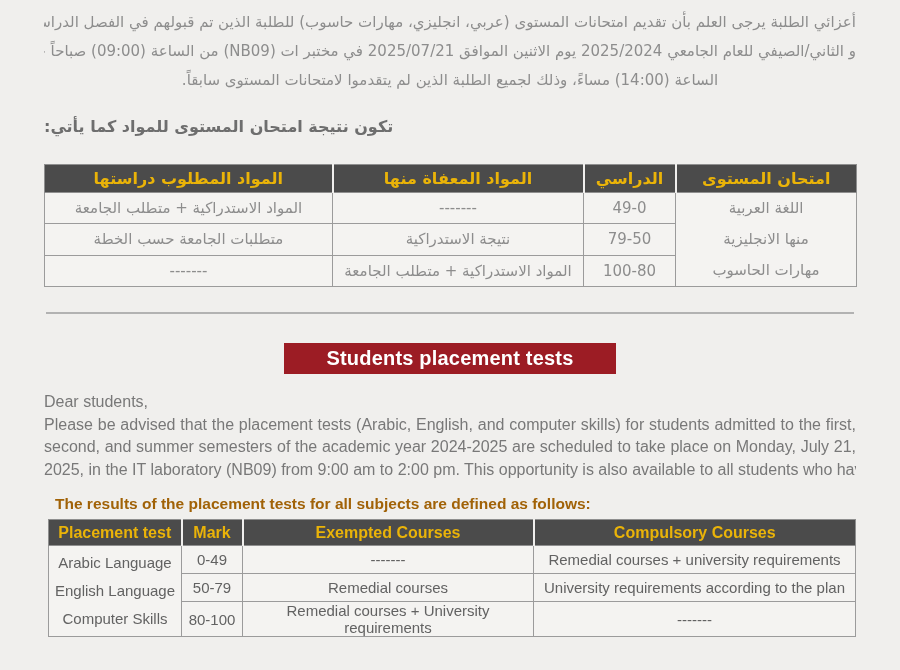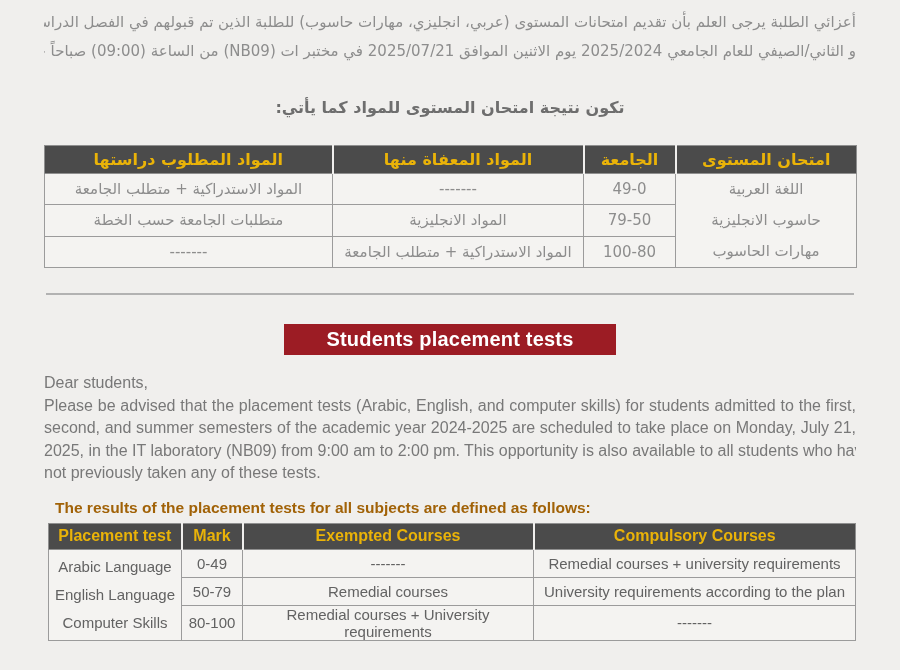--- a/index.html
+++ b/index.html
@@ -14,22 +14,22 @@
   
   .ar { direction:rtl; font-family:"DejaVu Sans", sans-serif; }
   .ar-paragraph { margin-top:2px; }
   .ar-line {
     font-size:15px; line-height:29px; color:#8d8d8d;
     white-space:nowrap; overflow:hidden;
   }
   .ar-line.fill { text-align:justify; text-align-last:justify; }
   .ar-line.center { text-align:center; }
   .ar-results-heading {
-    margin-top:31px; font-size:16px; font-weight:bold; color:#6e6e6e;
-    text-align:center; line-height:22px;
+    margin-top:21px; font-size:16px; font-weight:bold; color:#6e6e6e;
+    text-align:left; line-height:22px;
   }
 
   
   table { border-collapse:collapse; background:#f4f3f1; border:1px solid #8f8f8f; }
   th {
     background:#4b4b4b; color:#eab308; font-weight:bold;
     text-align:center; vertical-align:middle;
     border-bottom:1px solid #8f8f8f;
   }
   th + th { border-inline-start:2px solid #f0efed; }
@@ -79,73 +79,73 @@
   .en-table .subject-line { line-height:28px; font-size:15px; color:#626262; }
 </style>
 </head>
 <body>
 
 <div class="page">
 
   <div class="ar ar-paragraph">
     <div class="ar-line fill">أعزائي الطلبة يرجى العلم بأن تقديم امتحانات المستوى (عربي، انجليزي، مهارات حاسوب) للطلبة الذين تم قبولهم في الفصل الدراسي الأول</div>
     <div class="ar-line fill">و الثاني/الصيفي للعام الجامعي 2025/2024 يوم الاثنين الموافق 2025/07/21 في مختبر ات (NB09) من الساعة (09:00) صباحاً حتى</div>
+    <div class="ar-line center">الساعة (14:00) مساءً، وذلك لجميع الطلبة الذين لم يتقدموا لامتحانات المستوى سابقاً.</div>
   </div>
 
   <div class="ar ar-results-heading">تكون نتيجة امتحان المستوى للمواد كما يأتي:</div>
 
   <table class="ar ar-table" dir="rtl">
     <colgroup>
       <col style="width:181px">
         <col style="width:92px">
         <col style="width:251px">
         <col style="width:288px">
     </colgroup>
     <thead>
       <tr>
         <th>امتحان المستوى</th>
-        <th>الجامعة</th>
+        <th>الدراسي</th>
         <th>المواد المعفاة منها</th>
         <th>المواد المطلوب دراستها</th>
       </tr>
     </thead>
     <tbody>
       <tr>
         <td class="subject-cell" rowspan="3">
           <div class="subject-line">اللغة العربية</div>
-          <div class="subject-line">حاسوب الانجليزية</div>
+          <div class="subject-line">منها الانجليزية</div>
           <div class="subject-line">مهارات الحاسوب</div>
         </td>
         <td>49-0</td>
         <td>-------</td>
         <td>المواد الاستدراكية + متطلب الجامعة</td>
       </tr>
       <tr>
         <td>79-50</td>
-        <td>المواد الانجليزية</td>
+        <td>نتيجة الاستدراكية</td>
         <td>متطلبات الجامعة حسب الخطة</td>
       </tr>
       <tr>
         <td>100-80</td>
         <td>المواد الاستدراكية + متطلب الجامعة</td>
         <td>-------</td>
       </tr>
     </tbody>
   </table>
 
   <hr class="divider">
 
   <div class="banner">Students placement tests</div>
 
   <div class="en-paragraph">
     <div class="en-line">Dear students,</div>
     <div class="en-line fill">Please be advised that the placement tests (Arabic, English, and computer skills) for students admitted to the first,</div>
     <div class="en-line fill">second, and summer semesters of the academic year 2024-2025 are scheduled to take place on Monday, July 21,</div>
     <div class="en-line fill">2025, in the IT laboratory (NB09) from 9:00 am to 2:00 pm. This opportunity is also available to all students who have</div>
-    <div class="en-line">not previously taken any of these tests.</div>
   </div>
 
   <div class="en-results-heading">The results of the placement tests for all subjects are defined as follows:</div>
 
   <table class="en-table">
     <colgroup>
       <col style="width:133px">
         <col style="width:61px">
         <col style="width:291px">
         <col style="width:322px">

